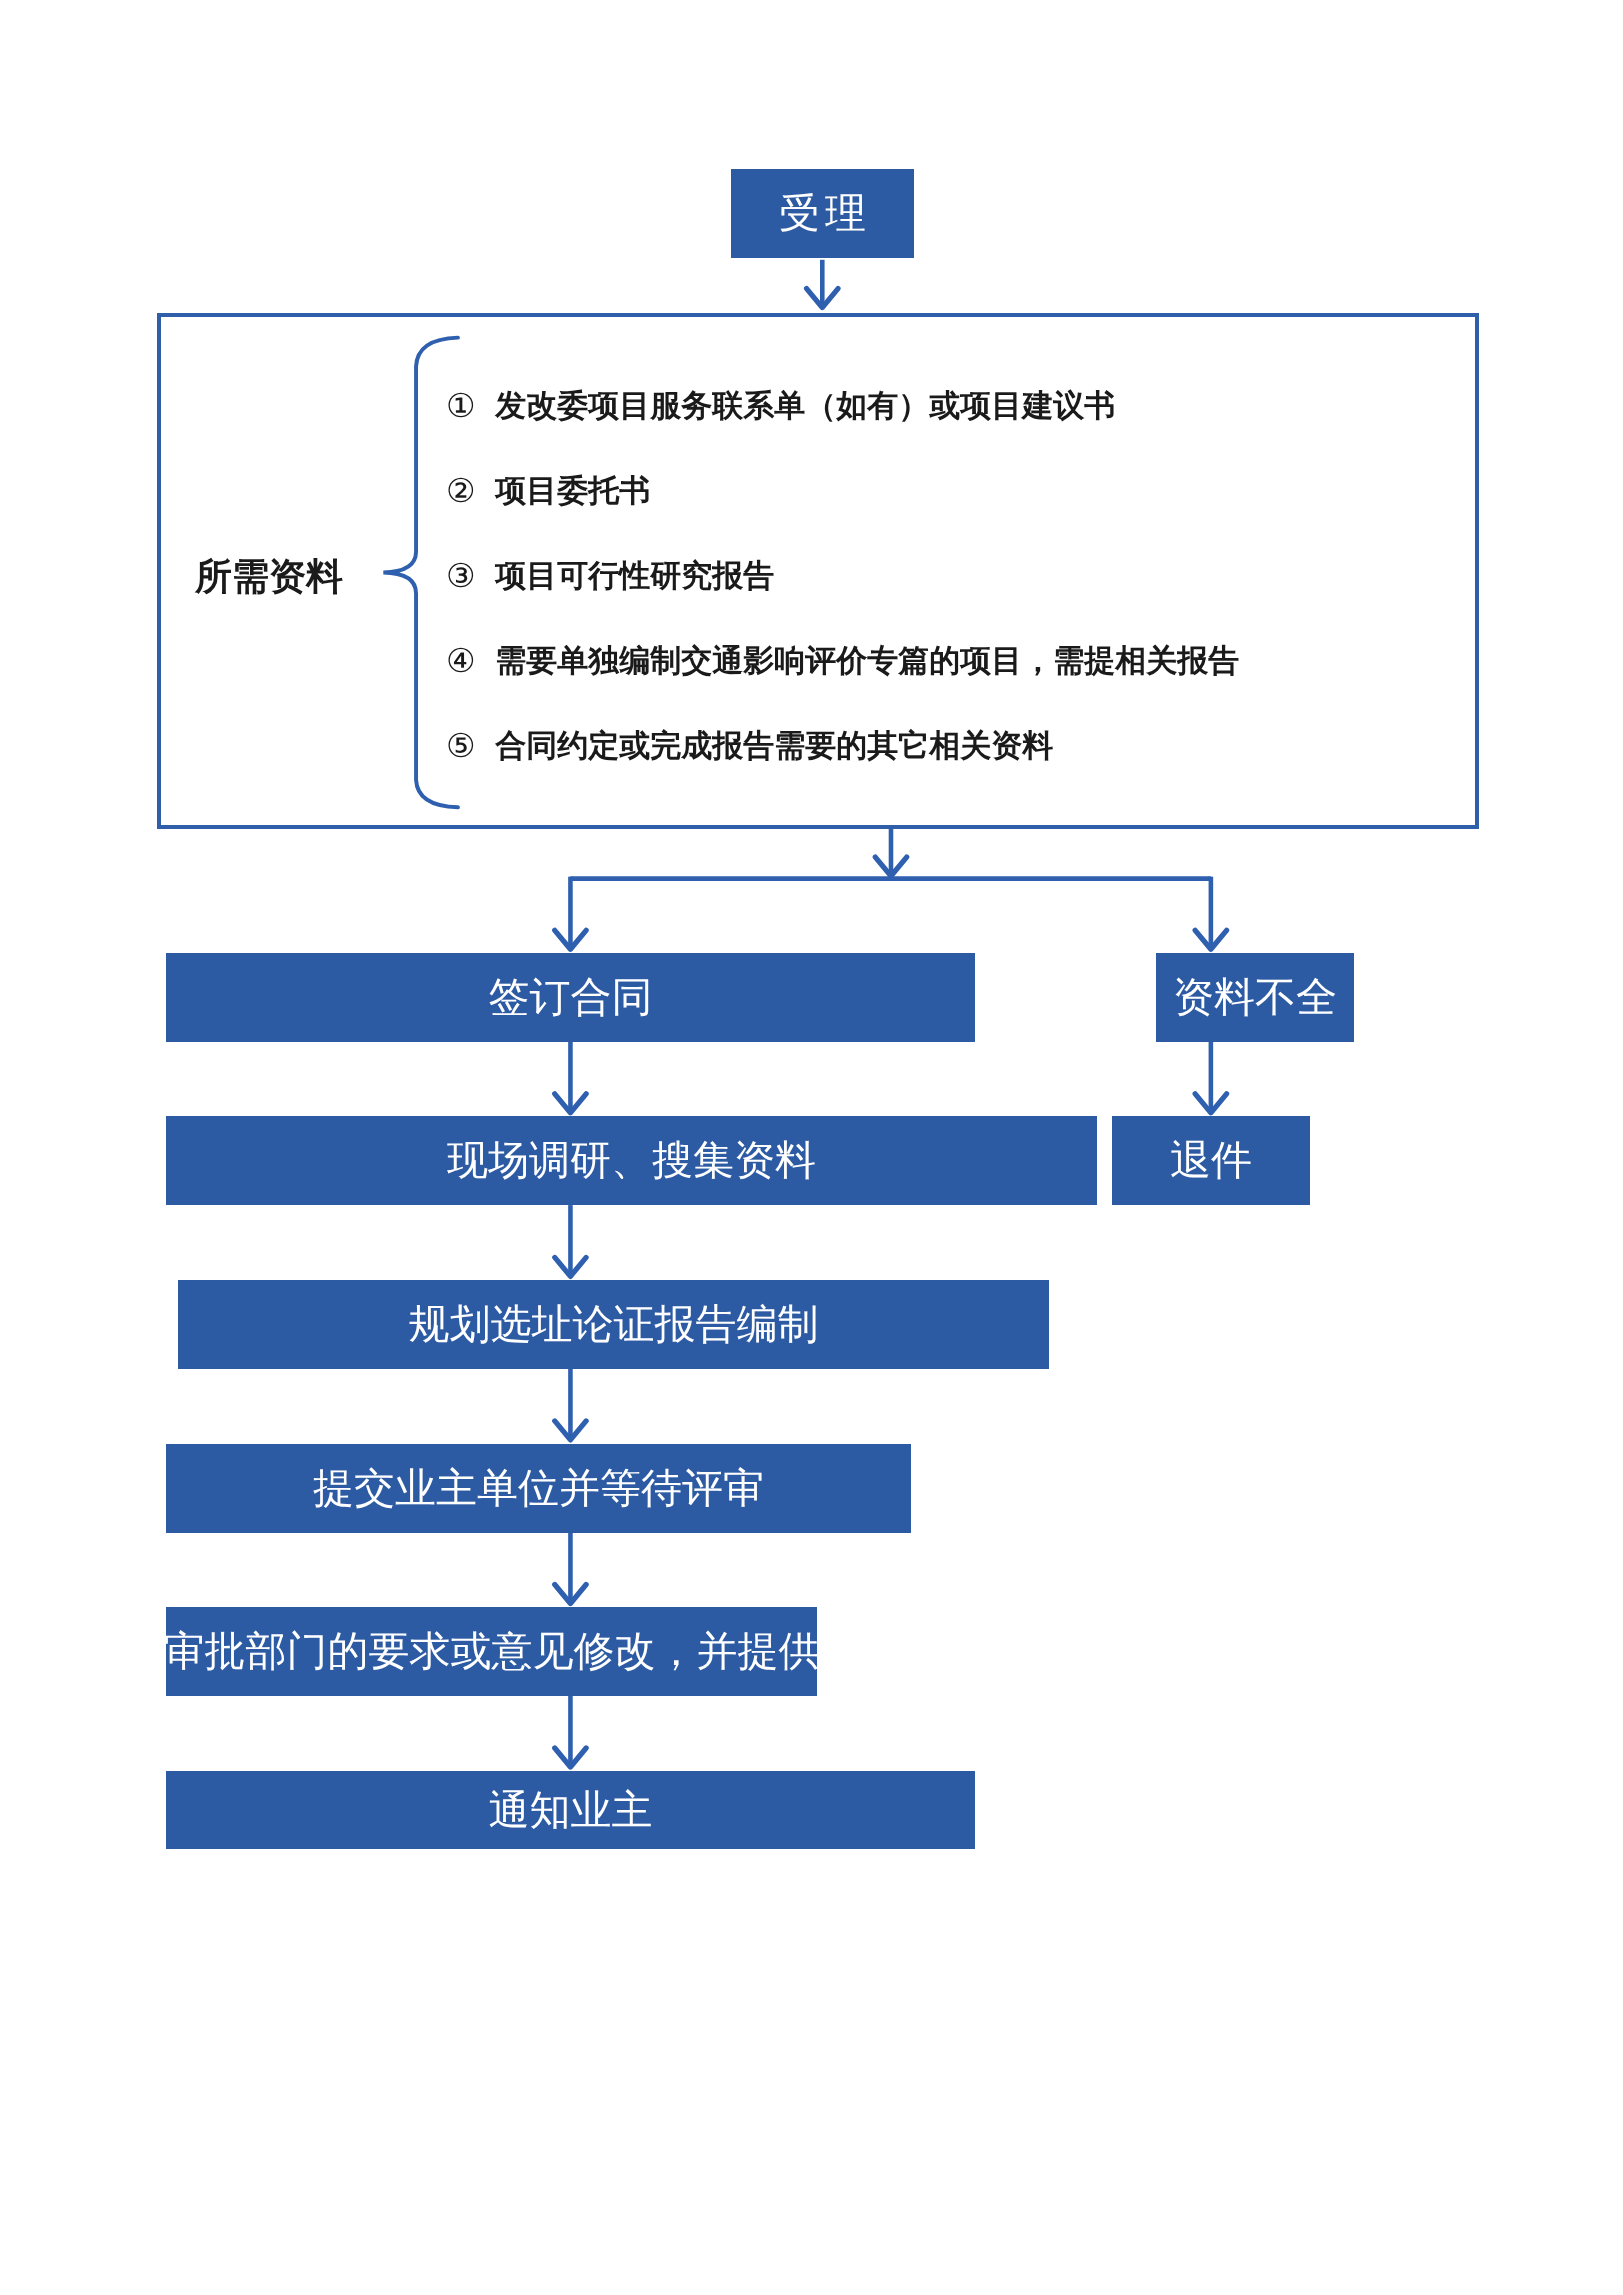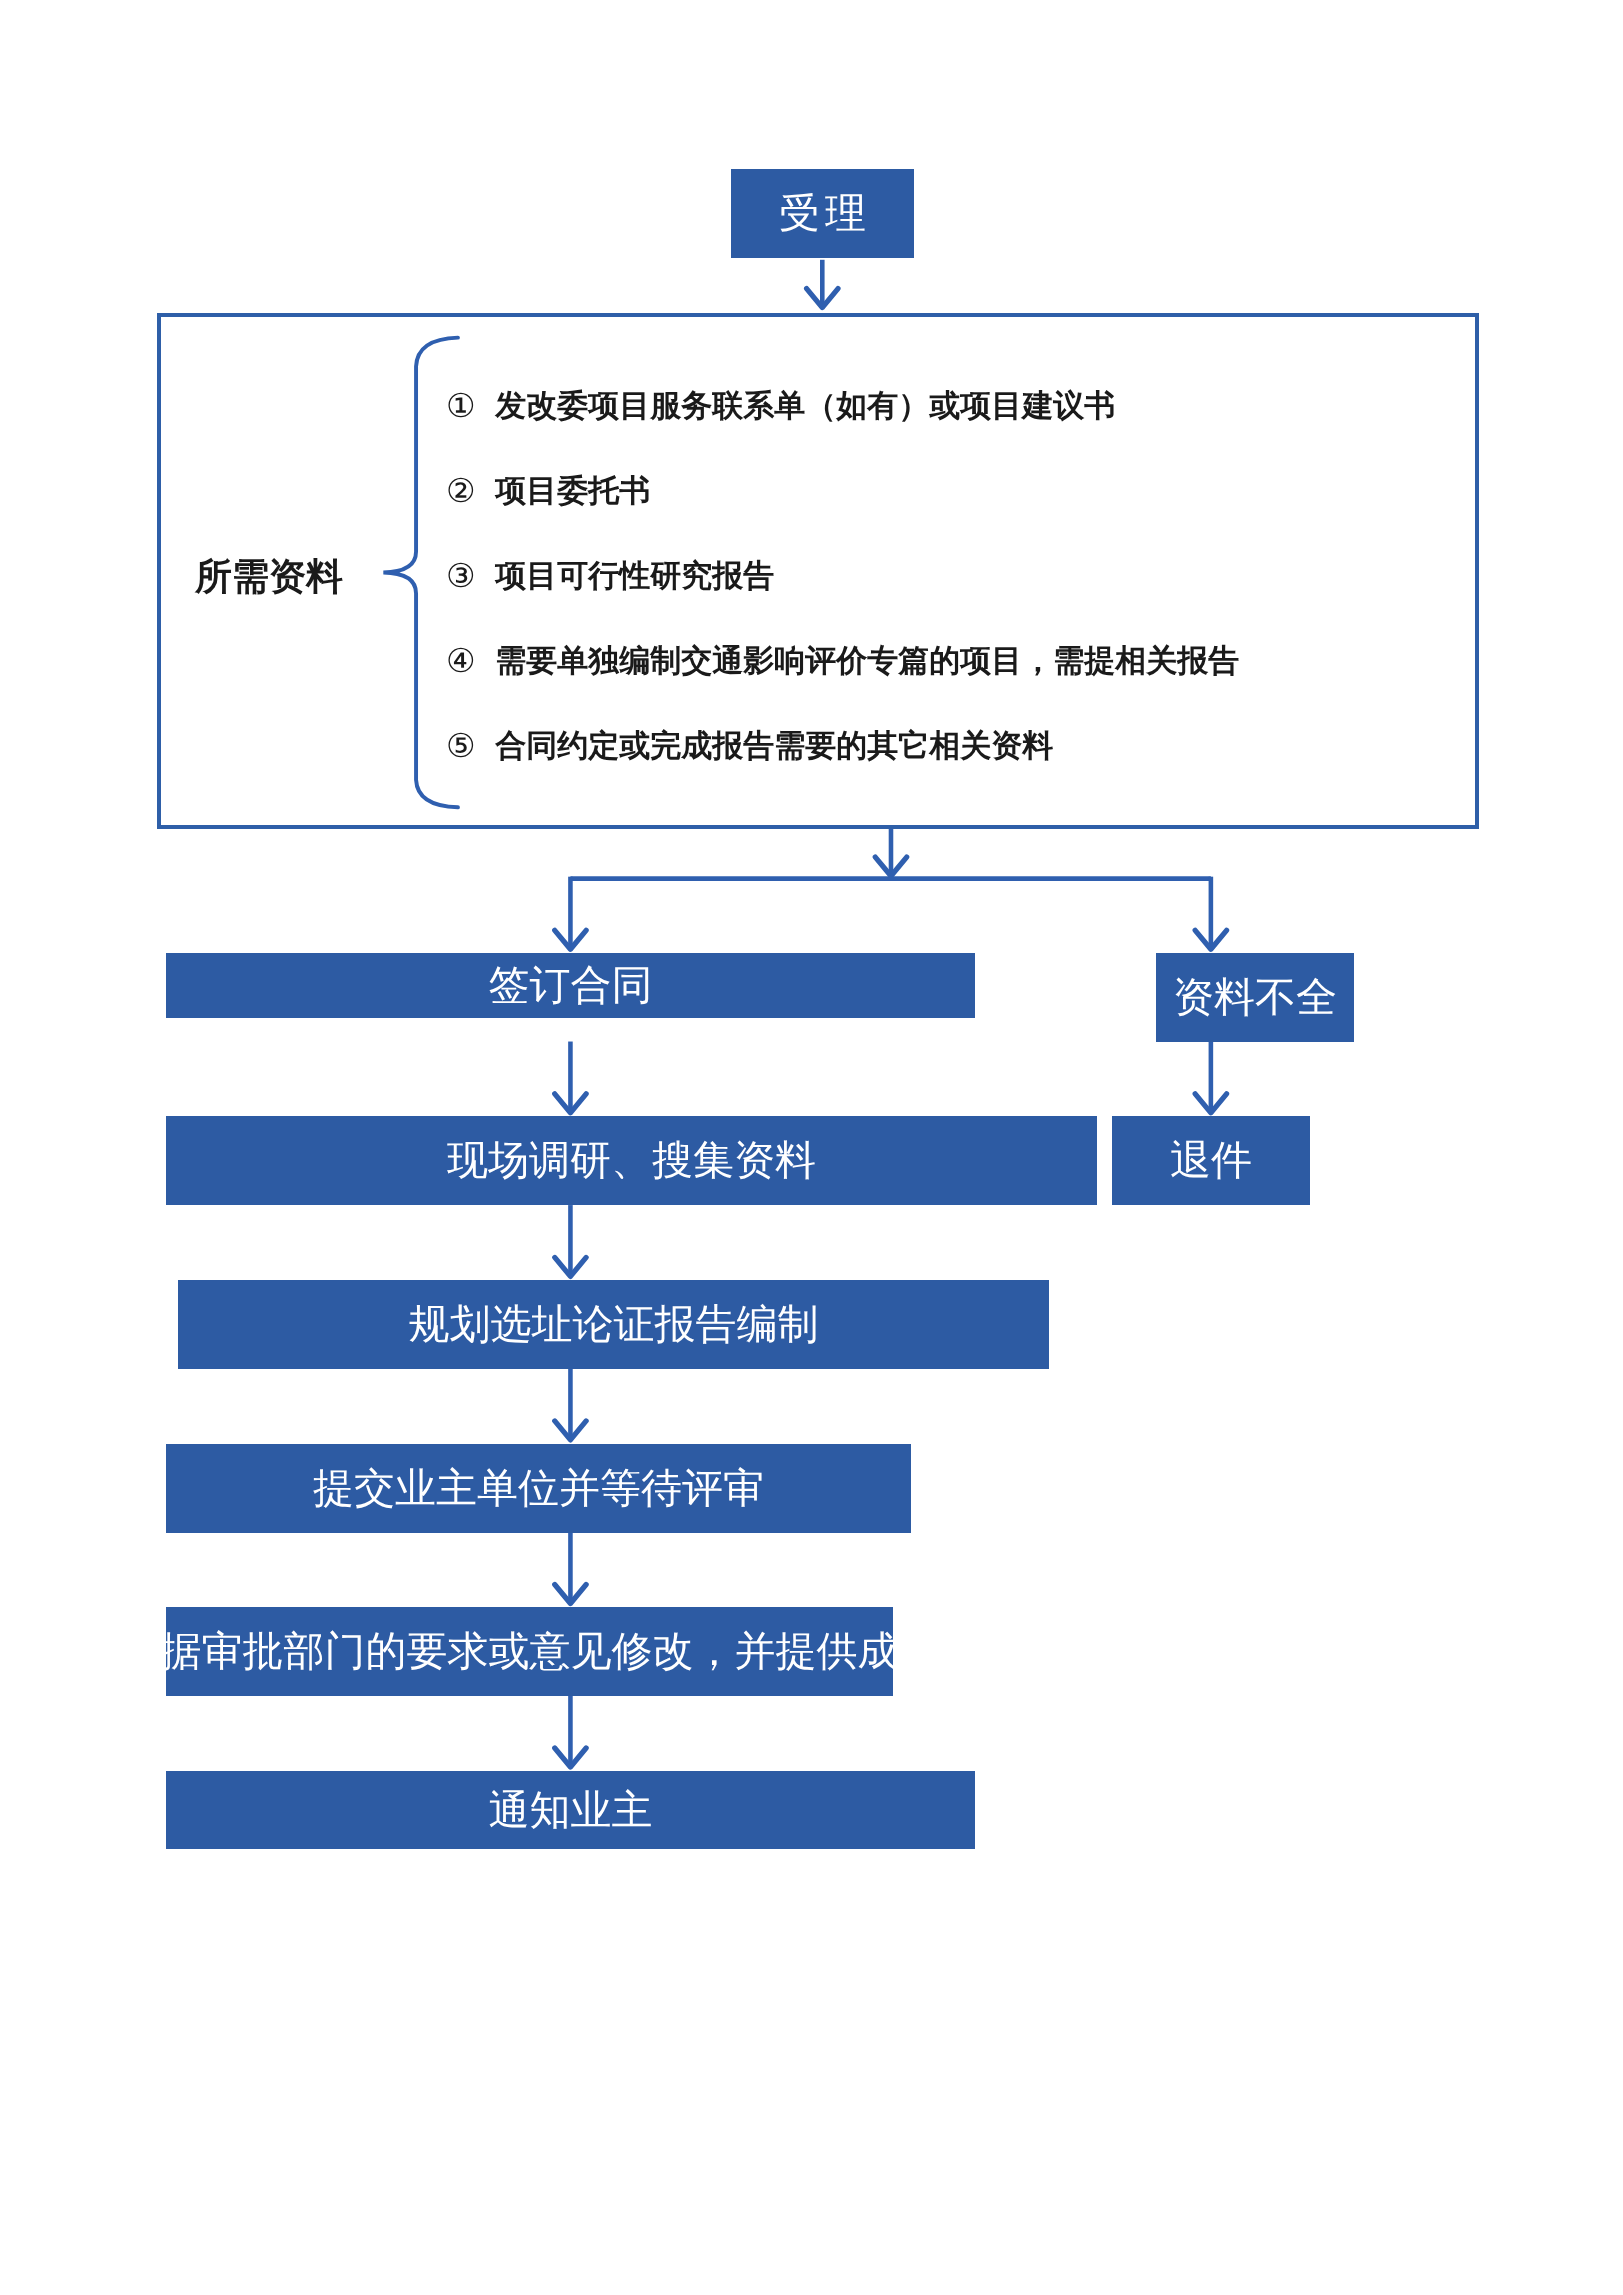--- a/index.html
+++ b/index.html
@@ -178,33 +178,33 @@
   </div>
   <div class="material-item" style="top:637px;">
     <span class="num">④</span>
     <span>需要单独编制交通影响评价专篇的项目，需提相关报告</span>
   </div>
   <div class="material-item" style="top:722px;">
     <span class="num">⑤</span>
     <span>合同约定或完成报告需要的其它相关资料</span>
   </div>
 
-  <div class="node" style="left:166px; top:953px; width:809px; height:65px;justify-content:center;">
+  <div class="node" style="left:166px; top:953px; width:809px; height:89px;justify-content:center;">
     <span>签订合同</span>
   </div>
   <div class="node" style="left:166px; top:1116px; width:931px; height:89px;">
     <span>现场调研、搜集资料</span>
   </div>
   <div class="node" style="left:178px; top:1280px; width:871px; height:89px;text-align:right;">
     <span>规划选址论证报告编制</span>
   </div>
   <div class="node" style="left:166px; top:1444px; width:745px; height:89px;">
     <span>提交业主单位并等待评审</span>
   </div>
-  <div class="node" style="left:166px; top:1607px; width:727px; height:89px;text-align:center;">
+  <div class="node" style="left:166px; top:1607px; width:651px; height:89px;text-align:center;">
     <span>根据审批部门的要求或意见修改，并提供成果</span>
   </div>
   <div class="node" style="left:166px; top:1771px; width:809px; height:78px;">
     <span>通知业主</span>
   </div>
 
   <div class="node" style="left:1156px; top:953px; width:198px; height:89px;">
     <span>资料不全</span>
   </div>
   <div class="node" style="left:1112px; top:1116px; width:198px; height:89px;">

